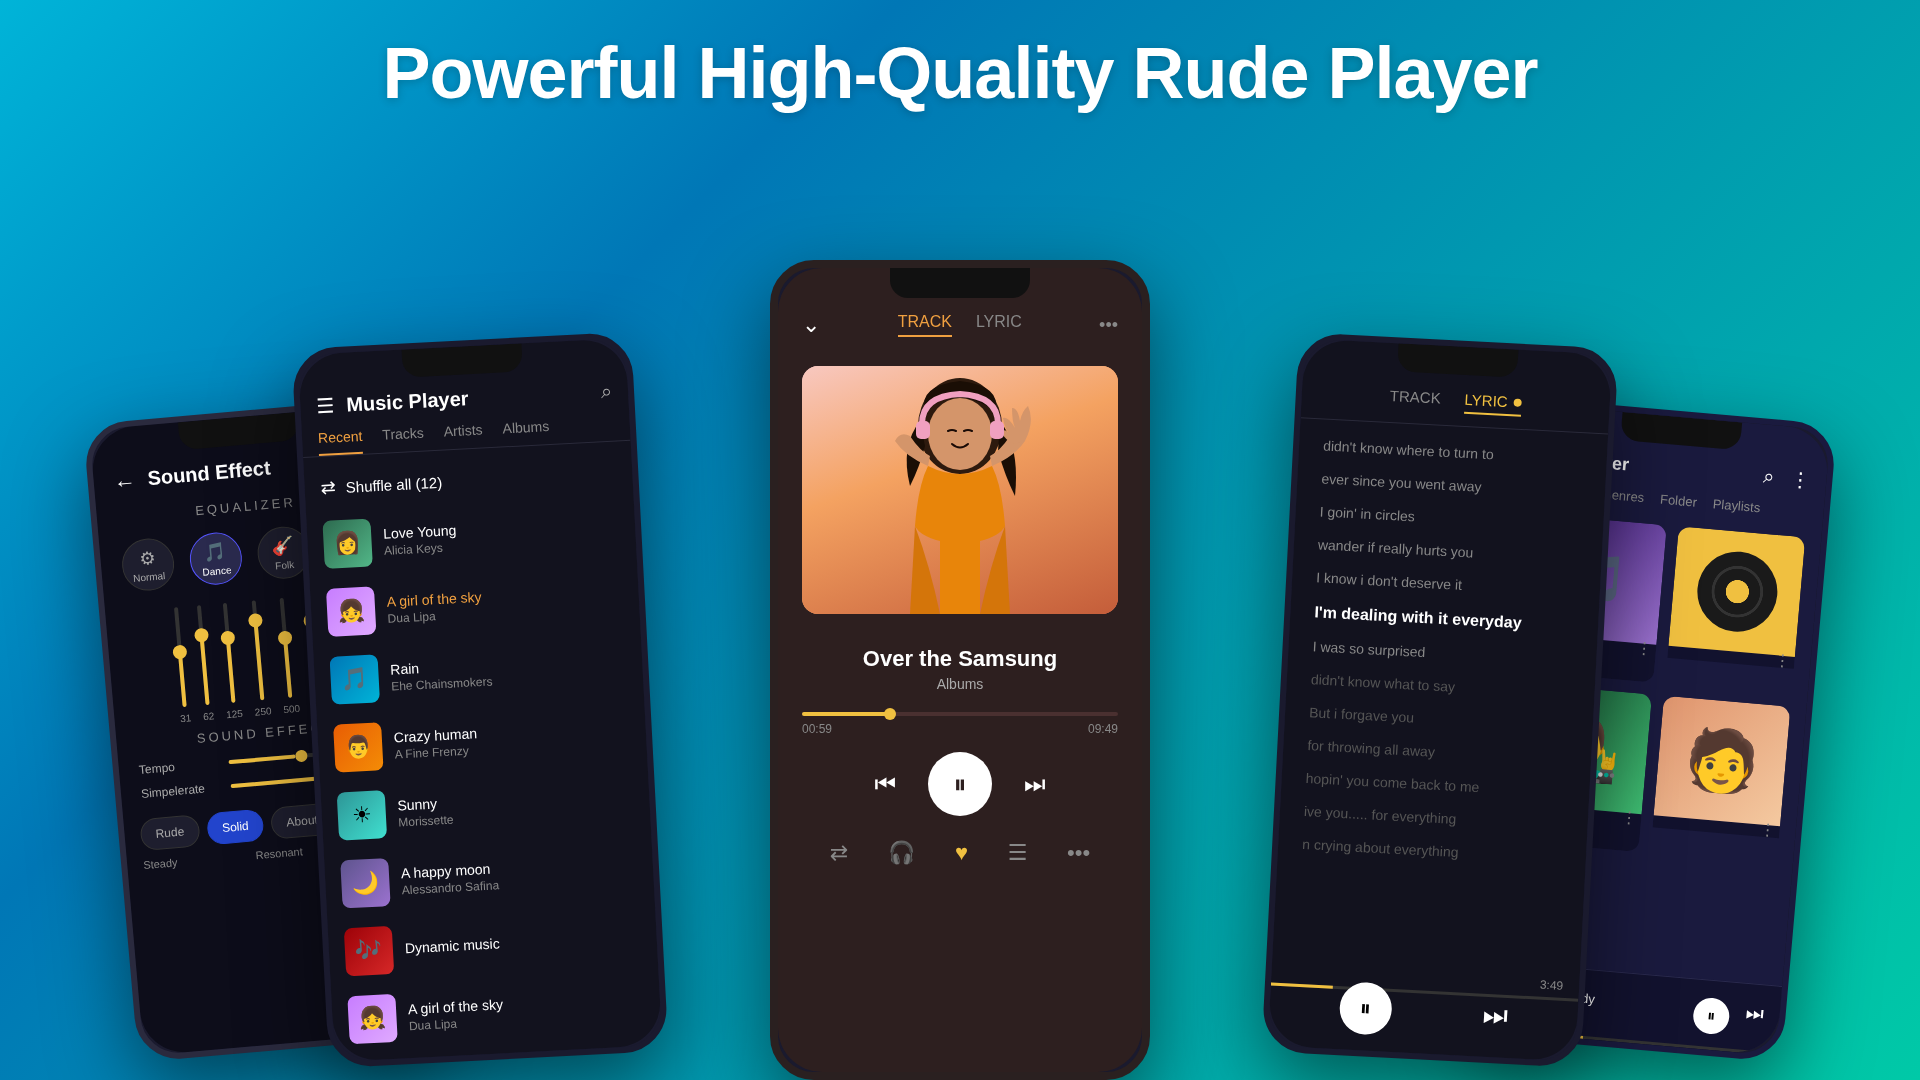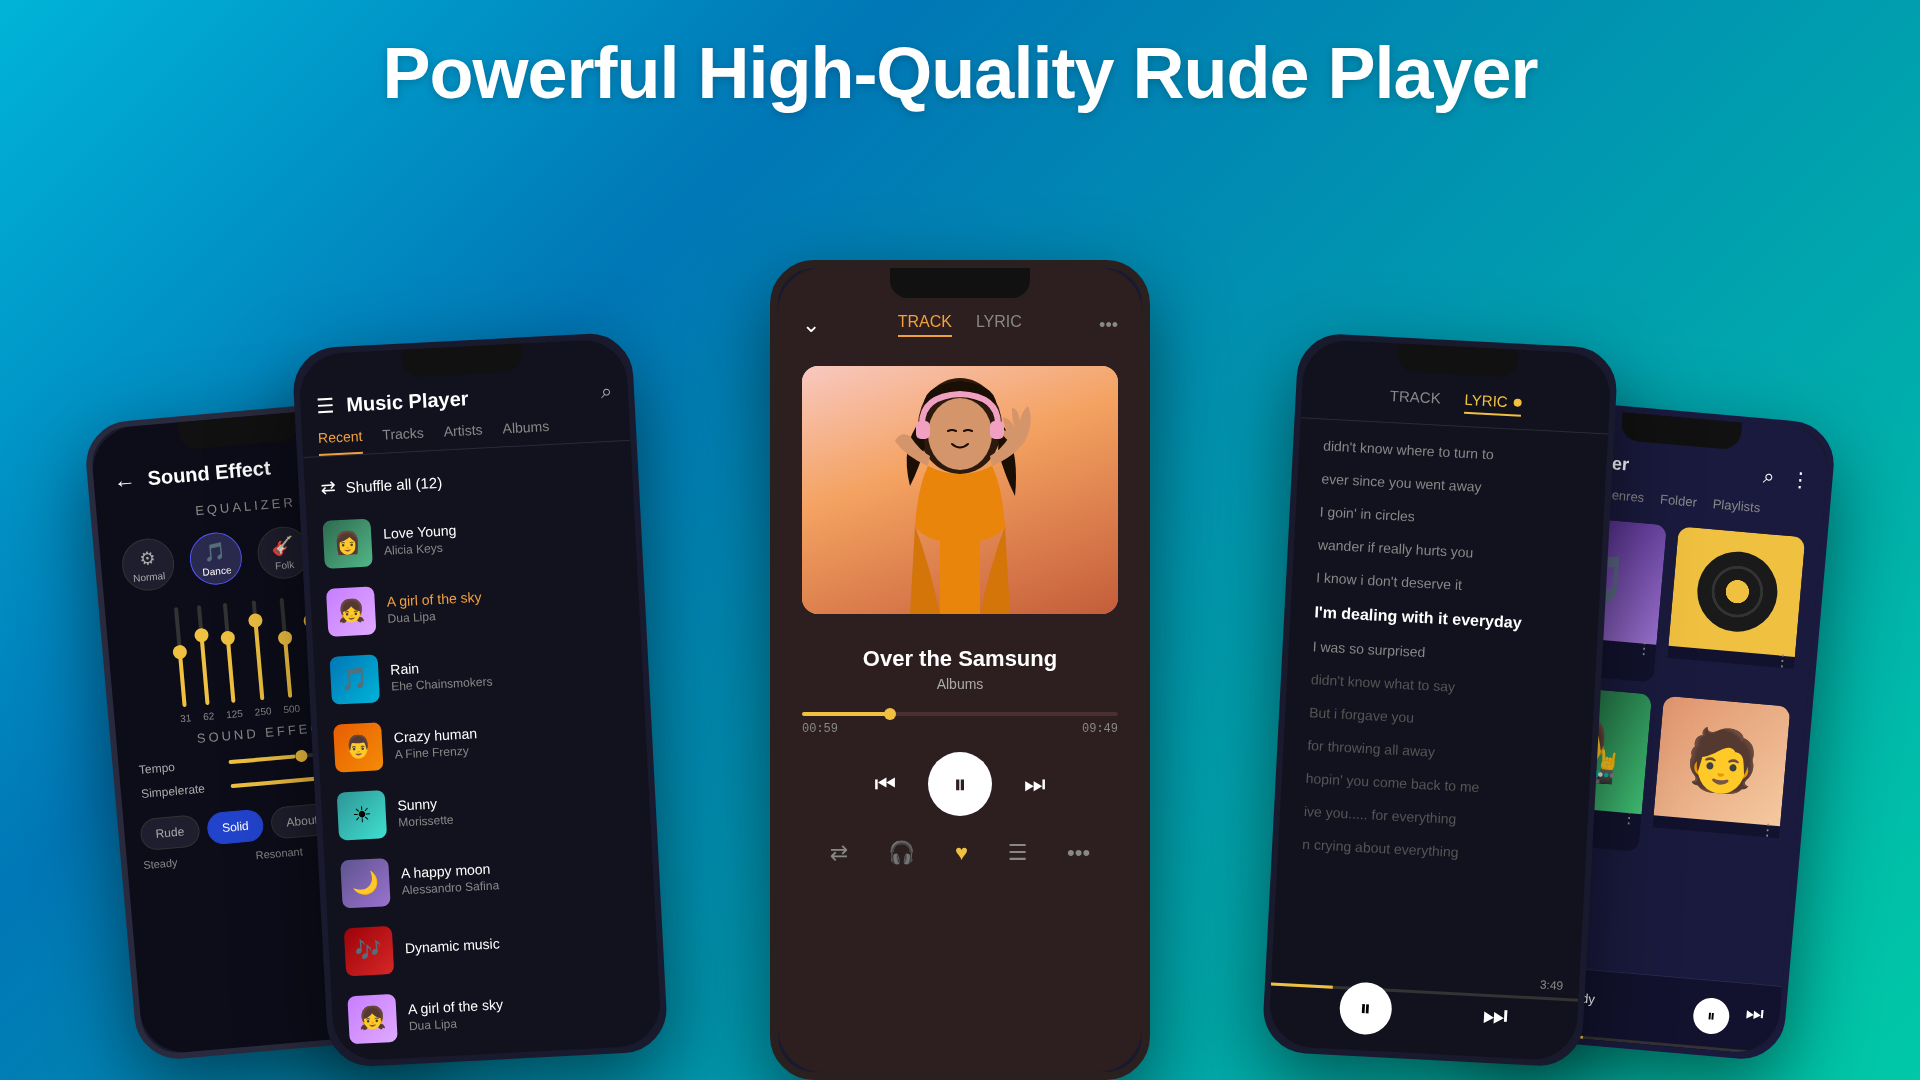--- a/index.html
+++ b/index.html
@@ -409,21 +409,20 @@
       font-weight: 700;
     }
     .track-artist {
       color: #aaa;
       font-size: 14px;
       margin-top: 4px;
     }
 
     .progress-container {
       padding: 12px 24px 4px;
-      font-family: Liberation Mono, monospace;
     }
     .progress-bar {
       height: 4px;
       background: #4a3030;
       border-radius: 2px;
       position: relative;
       margin-bottom: 6px;
     }
     .progress-fill {
       height: 100%;

